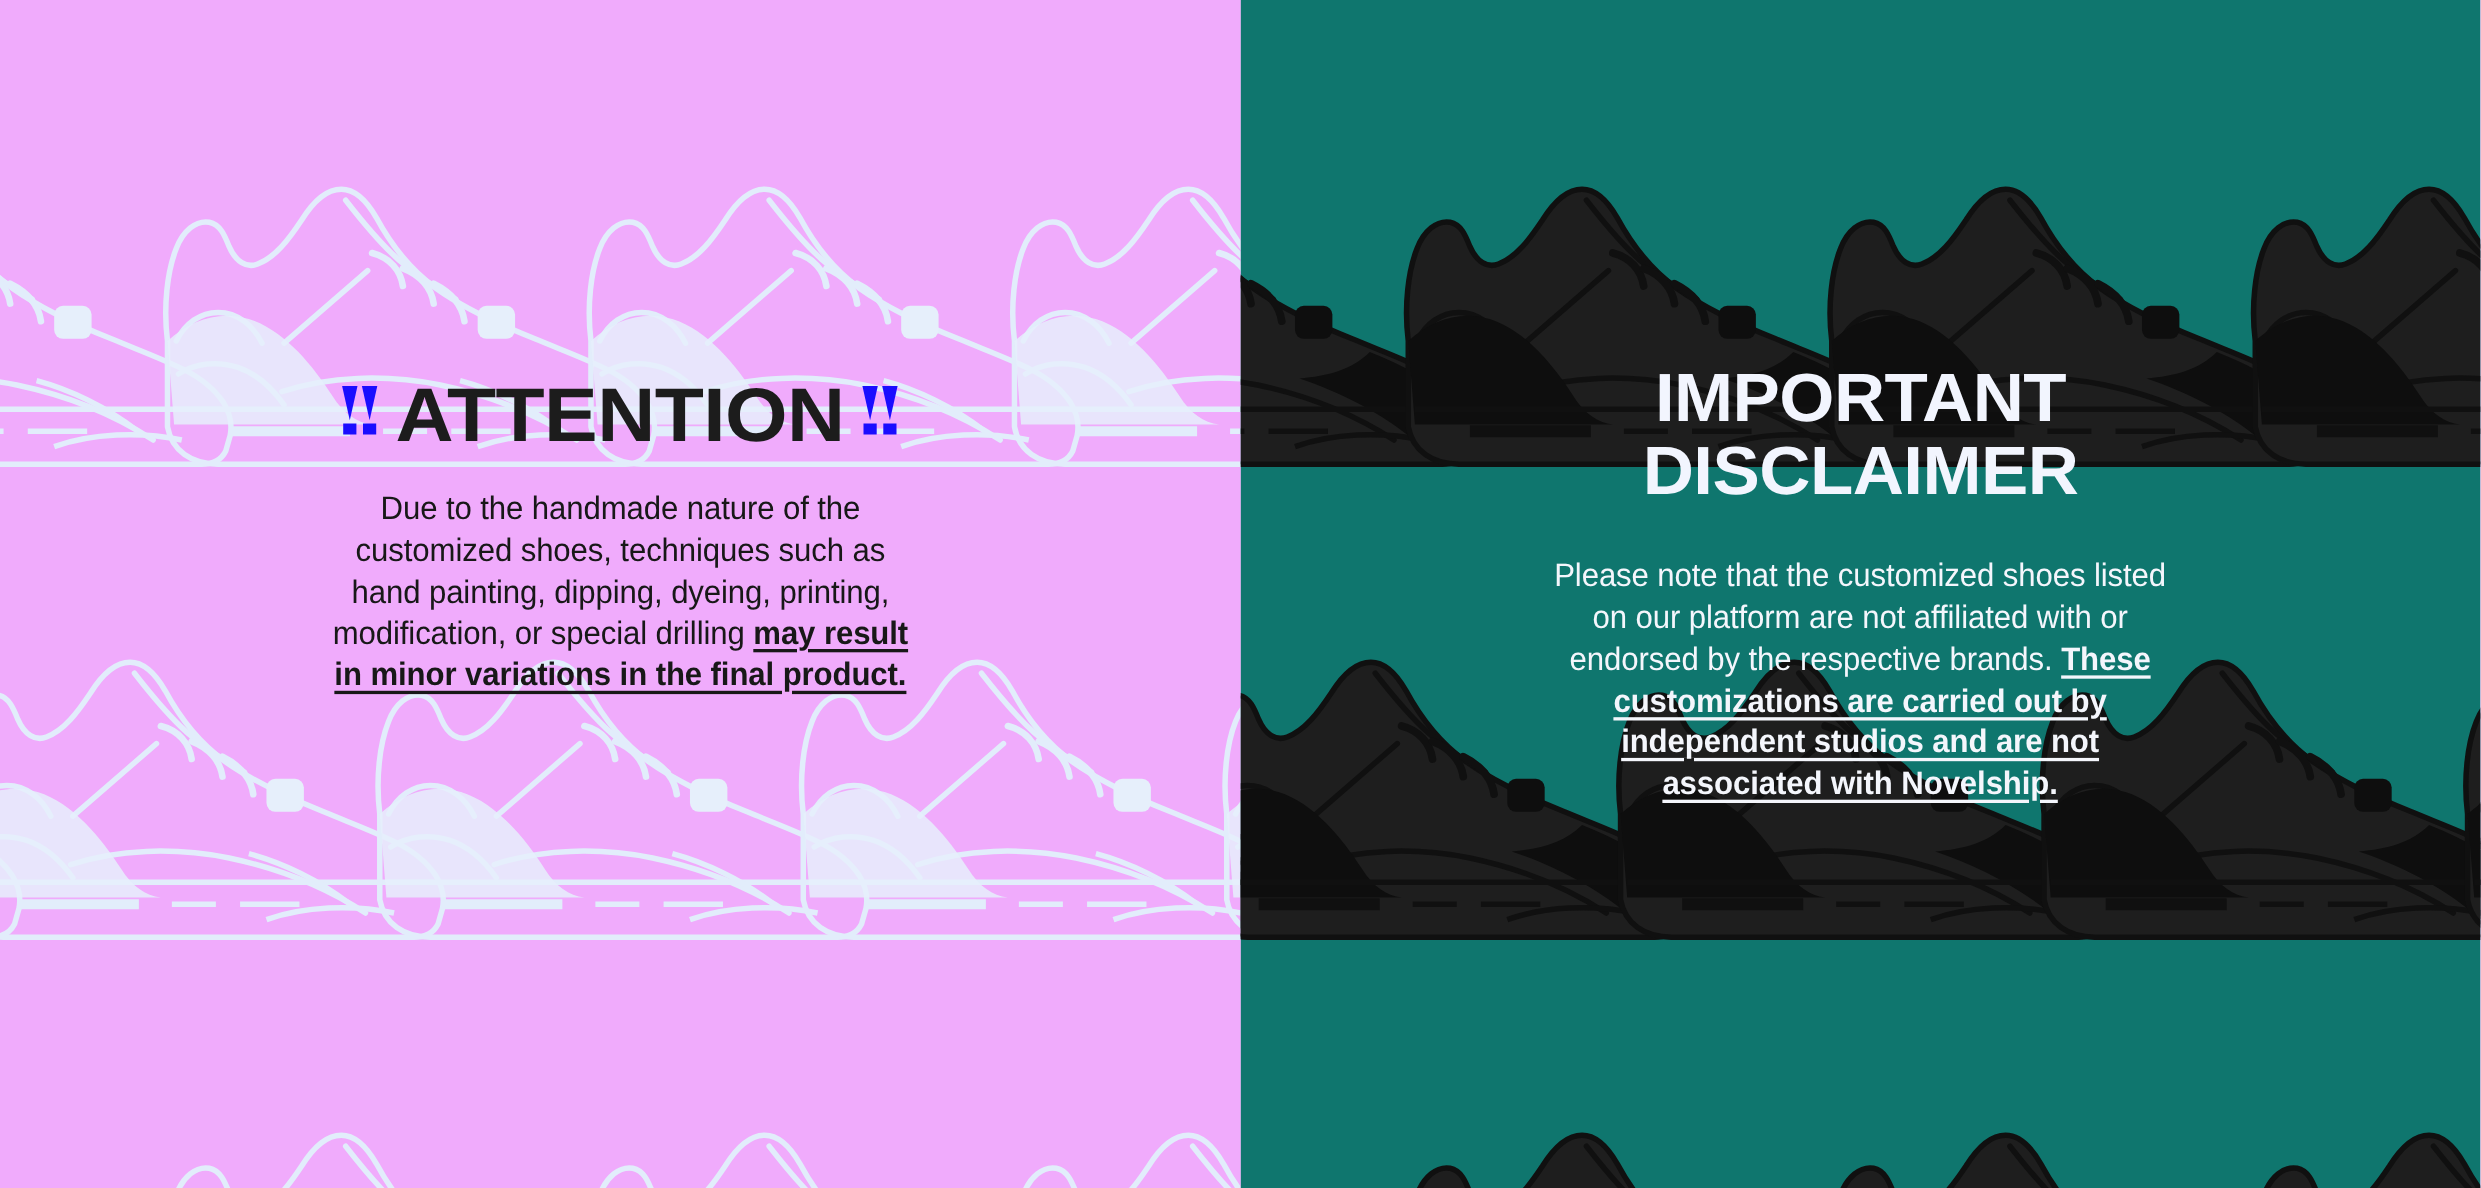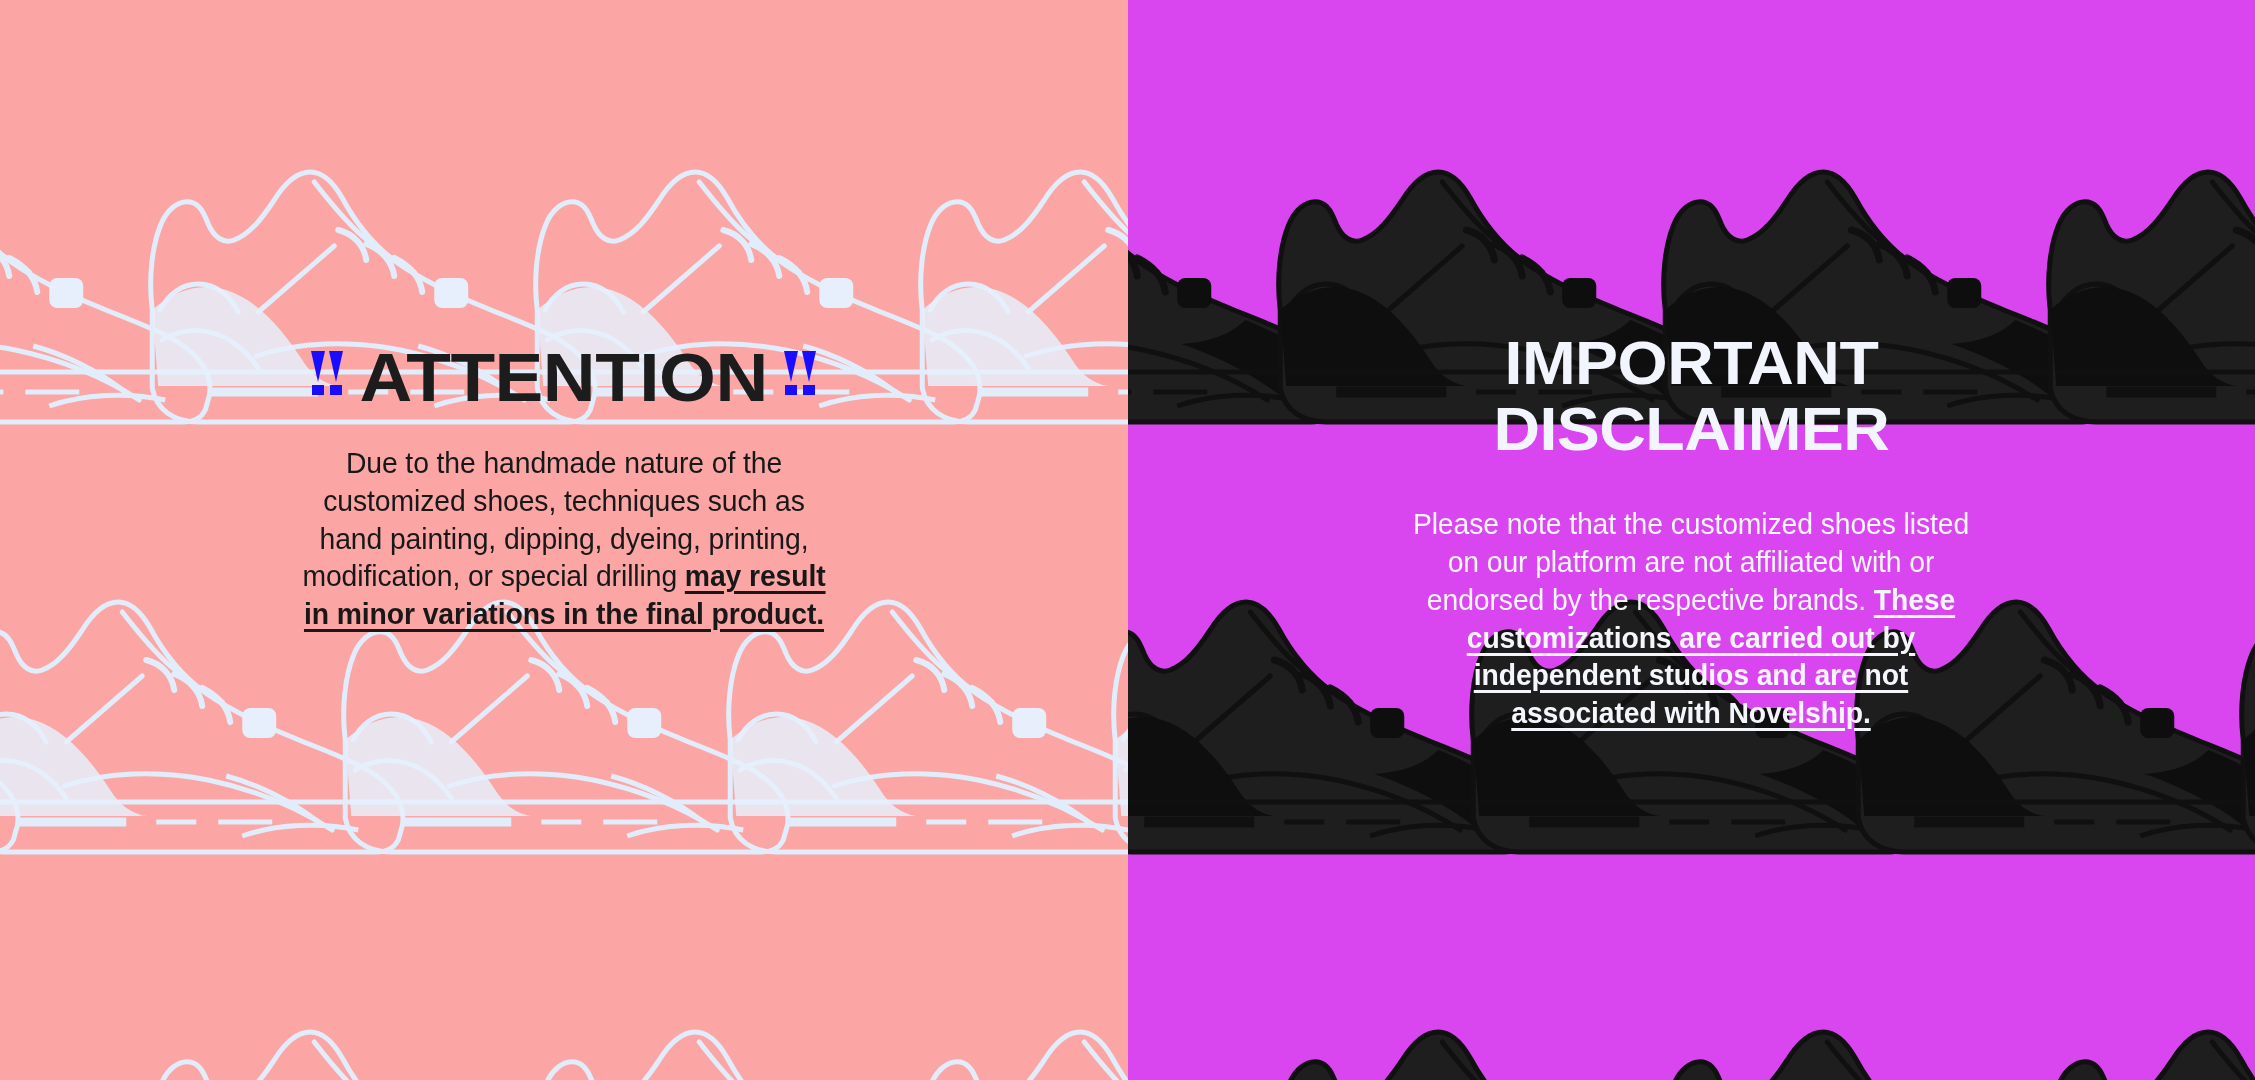--- a/index.html
+++ b/index.html
@@ -41,21 +41,21 @@
   .content {
     position: relative;
     z-index: 2;
     width: 100%;
     display: flex;
     flex-direction: column;
     align-items: center;
   }
 
   
-  #panel-attention { background: #fca5a5; justify-content: flex-end; }
+  #panel-attention { background: #f0abfc; justify-content: flex-end; }
 
   #panel-attention .content { padding-top: 343px; }
 
   .head-attention {
     display: flex;
     align-items: center;
     justify-content: center;
     gap: 26px;
     white-space: nowrap;
   }
@@ -115,21 +115,21 @@
     transform-origin: top center;
   }
   .body-attention .emph {
     font-weight: 700;
     text-decoration: underline;
     text-decoration-thickness: 2.5px;
     text-underline-offset: 5px;
   }
 
   
-  #panel-disclaimer { background: #d946ef; }
+  #panel-disclaimer { background: #0f766e; }
 
   #panel-disclaimer .content { padding-top: 330px; }
 
   .head-disclaimer {
     text-align: center;
     font-size: 62px;
     font-weight: 700;
     line-height: 1.06;
     color: #F2F5FE;
     letter-spacing: -0.5px;

